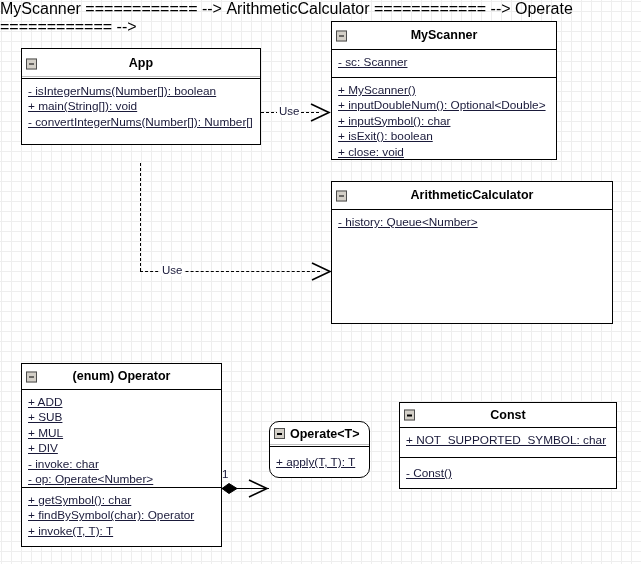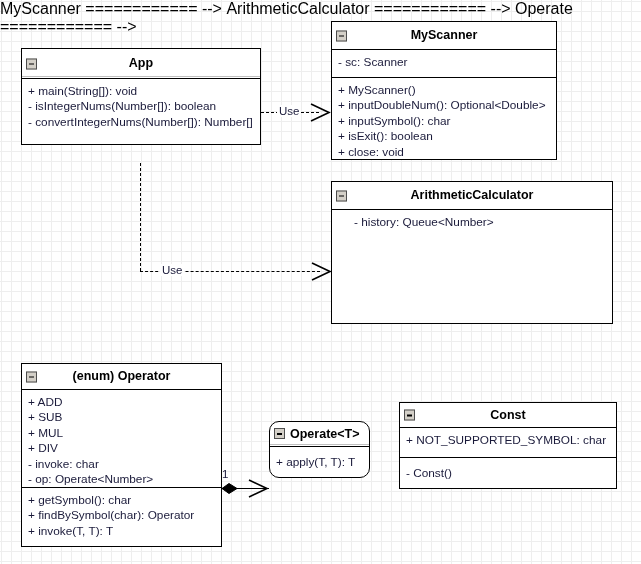--- a/index.html
+++ b/index.html
@@ -70,21 +70,21 @@
   }
   .uml-section {
     box-sizing: border-box;
     padding: 5px 0 5px 6px;
     font-size: 11.8px;
     line-height: 15.4px;
     color: #1a1a3a;
     border-bottom: 1.6px solid #000000;
   }
   .uml-section:last-child { border-bottom: none; }
-  .uml-section .row { white-space: nowrap; }
+  .uml-section .row { white-space: nowrap; text-decoration: underline; }
 
   
   .uml-header.tight {
     justify-content: flex-start;
     padding-left: 20px;
     font-size: 12.5px;
   }
 
   
   .conn { position: absolute; }
@@ -127,22 +127,22 @@
 
 <div id="canvas">
 
   
   <div class="uml-box" style="left:21px; top:48px; width:240px; height:97px;">
     <div class="uml-header dbl" style="height:30px;">
       <span class="collapse-icon"></span>
       <span>App</span>
     </div>
     <div class="uml-section" style="border-bottom:none;">
+      <div class="row">-  isIntegerNums(Number[]): boolean</div>
       <div class="row">+ main(String[]): void</div>
-      <div class="row">-  isIntegerNums(Number[]): boolean</div>
       <div class="row">- convertIntegerNums(Number[]): Number[]</div>
     </div>
   </div>
 
   
   <div class="uml-box" style="left:331px; top:21px; width:226px; height:139px;">
     <div class="uml-header" style="height:28px;justify-content:center;">
       <span class="collapse-icon"></span>
       <span>MyScanner</span>
     </div>
@@ -157,21 +157,21 @@
       <div class="row">+ close: void</div>
     </div>
   </div>
 
   
   <div class="uml-box" style="left:331px; top:181px; width:282px; height:143px;">
     <div class="uml-header" style="height:28px;">
       <span class="collapse-icon"></span>
       <span>ArithmeticCalculator</span>
     </div>
-    <div class="uml-section" style="height:29px;margin-left:16px;">
+    <div class="uml-section" style="height:29px;">
       <div class="row">- history: Queue&lt;Number&gt;</div>
     </div>
   </div>
 
   
   <div class="uml-box" style="left:21px; top:363px; width:201px; height:184px;">
     <div class="uml-header" style="height:26px;">
       <span class="collapse-icon"></span>
       <span>(enum) Operator</span>
     </div>

